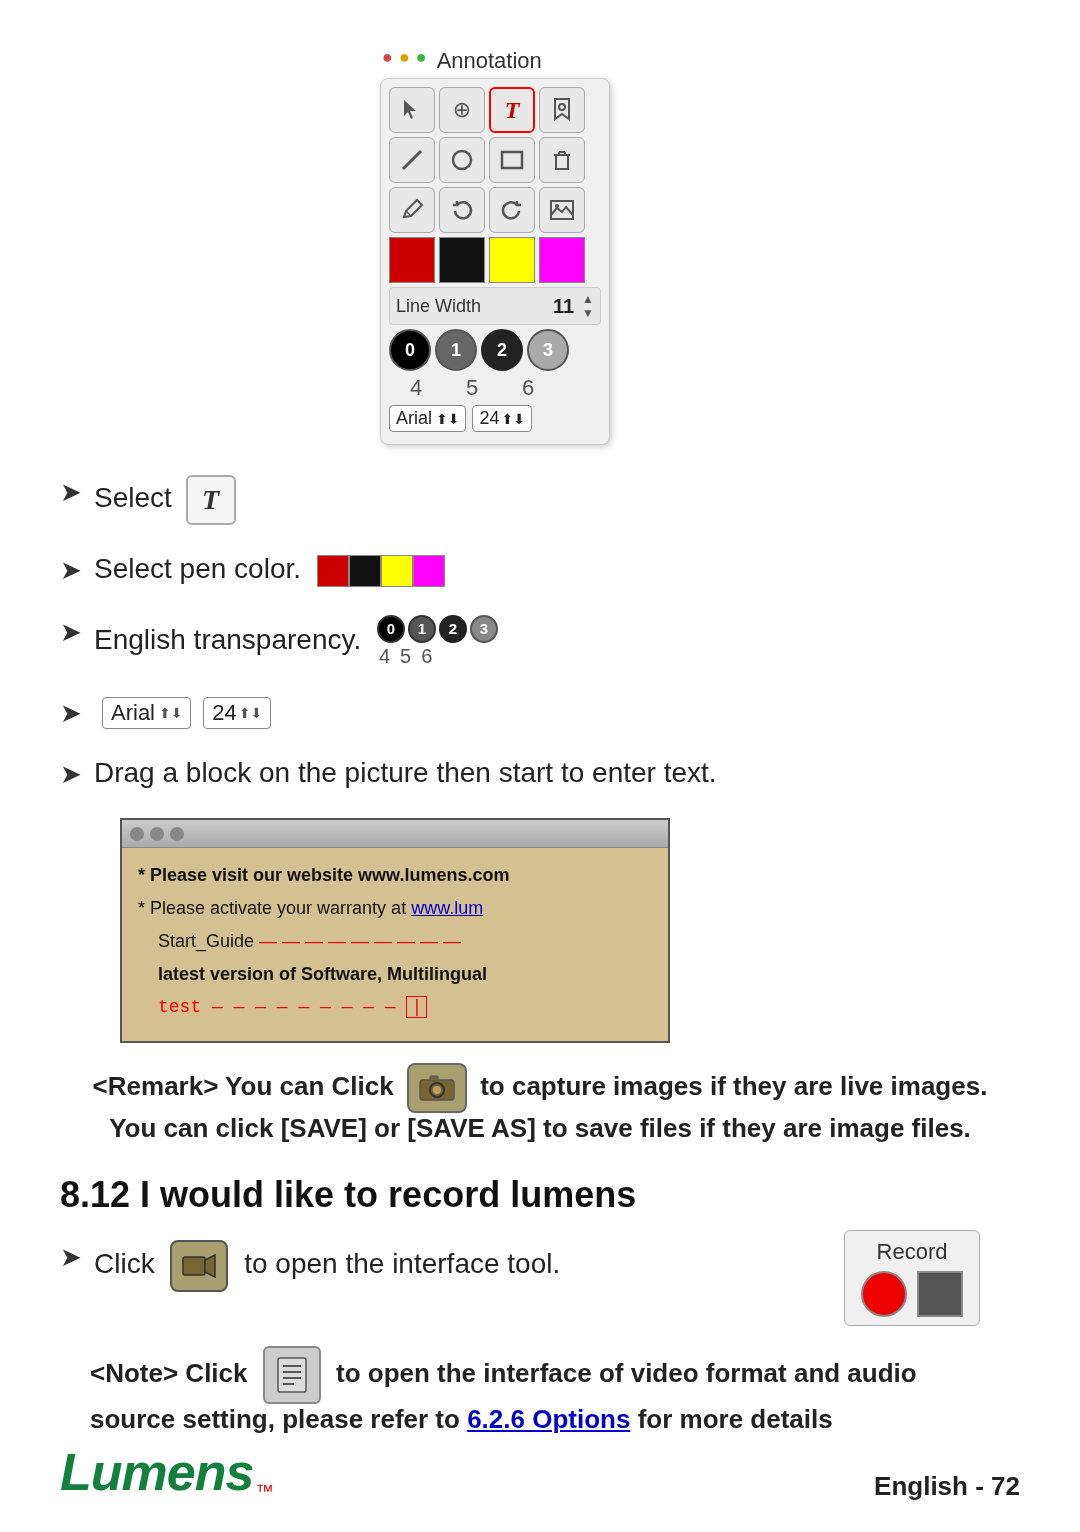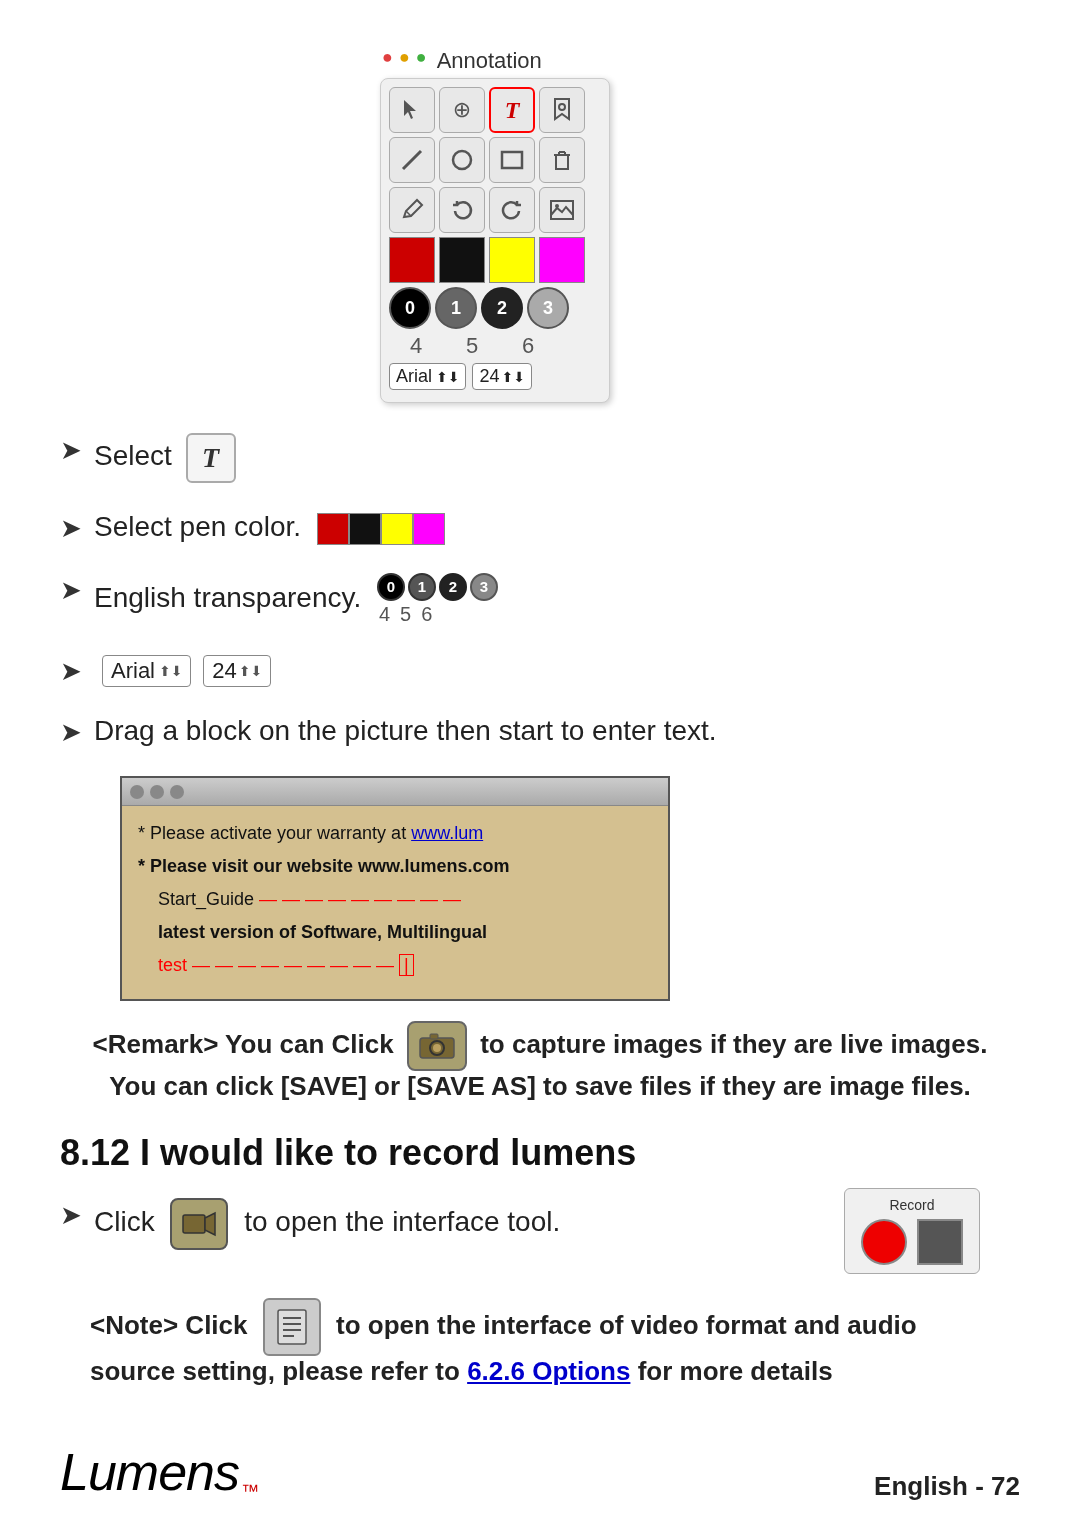--- a/index.html
+++ b/index.html
@@ -300,21 +300,21 @@
       border: 1px solid #aaa;
       border-radius: 6px;
       background: #f0f0f0;
       padding: 8px 16px;
       text-align: center;
       margin-right: 40px;
       margin-top: -10px;
     }
 
     .record-label {
-      font-size: 14px;
+      font-size: 22px;
       color: #333;
       margin-bottom: 6px;
     }
 
     .record-buttons {
       display: flex;
       gap: 10px;
       align-items: center;
       justify-content: center;
     }
@@ -377,22 +377,22 @@
       align-items: flex-end;
     }
 
     .lumens-logo {
       display: flex;
       align-items: flex-end;
     }
 
     .lumens-text {
       font-size: 52px;
-      font-weight: 400;
-      color: #000000;
+      font-weight: 700;
+      color: #15803d;
       font-style: italic;
       font-family: Arial Black, Arial, sans-serif;
       letter-spacing: -1px;
       text-align: center;
     }
 
     .lumens-tm {
       font-size: 18px;
       color: #cc0000;
       vertical-align: super;
@@ -535,20 +535,26 @@
         </div>
       </div>
 
       <div class="toolbar-row">
         <div class="color-swatch" style="background:#cc0000;"></div>
         <div class="color-swatch" style="background:#111111;"></div>
         <div class="color-swatch" style="background:#ffff00;"></div>
         <div class="color-swatch" style="background:#ff00ff;"></div>
       </div>
 
+      <div class="line-width-row">
+        <span class="line-width-label">Line Width</span>
+        <span style="flex:1;"></span>
+        <span class="line-width-val">11</span>
+        <span class="stepper">▲<br>▼</span>
+      </div>
 
       <div class="trans-row">
         <div class="trans-circle c0">0</div>
         <div class="trans-circle c1">1</div>
         <div class="trans-circle c2" style="background:#222; color:#fff; border-color:#222;">2</div>
         <div class="trans-circle c3" style="background:#aaa; color:#fff;">3</div>
       </div>
       <div class="trans-row" style="gap:14px; padding-left:6px;">
         <span style="font-size:22px; color:#555; width:42px; text-align:center;">4</span>
         <span style="font-size:22px; color:#555; width:42px; text-align:center;">5</span>
@@ -630,27 +636,27 @@
       <span class="bullet-text">Drag a block on the picture then start to enter text.</span>
     </div>
 
     <div class="screenshot-area">
       <div class="screenshot-top-bar">
         <div class="top-bar-dot"></div>
         <div class="top-bar-dot"></div>
         <div class="top-bar-dot"></div>
       </div>
       <div class="screenshot-content">
+        <div class="line bold-line">* Please visit our website www.lumens.com</div>
         <div class="line">* Please activate your warranty at <span style="color:#0000cc; text-decoration:underline;">www.lum</span></div>
-        <div class="line bold-line">* Please visit our website www.lumens.com</div>
         <div class="line" style="padding-left:20px;">
           <span>Start_Guide</span><span style="color:red;"> — — — — — — — — —</span>
         </div>
         <div class="line bold-line" style="padding-left:20px;">latest version of Software, Multilingual</div>
-        <div class="line" style="padding-left:20px;">
+        <div class="line" style="padding-left:20px;font-family:Liberation Mono, monospace;">
           <span class="test-text">test</span><span style="color:red;"> — — — — — — — — — </span><span style="color:red; border:1px solid red; padding:0 4px;">|</span>
         </div>
       </div>
     </div>
 
     <div class="remark-section" style="display:block; text-align:center; font-size:26px; font-weight:bold; margin:20px 30px;">
       <span>&lt;Remark&gt; You can Click</span>
       <span class="camera-icon-img">
         <svg width="38" height="30" viewBox="0 0 38 30">
           <rect x="2" y="7" width="34" height="20" rx="3" fill="#776633" stroke="#555" stroke-width="1.5"></rect>

